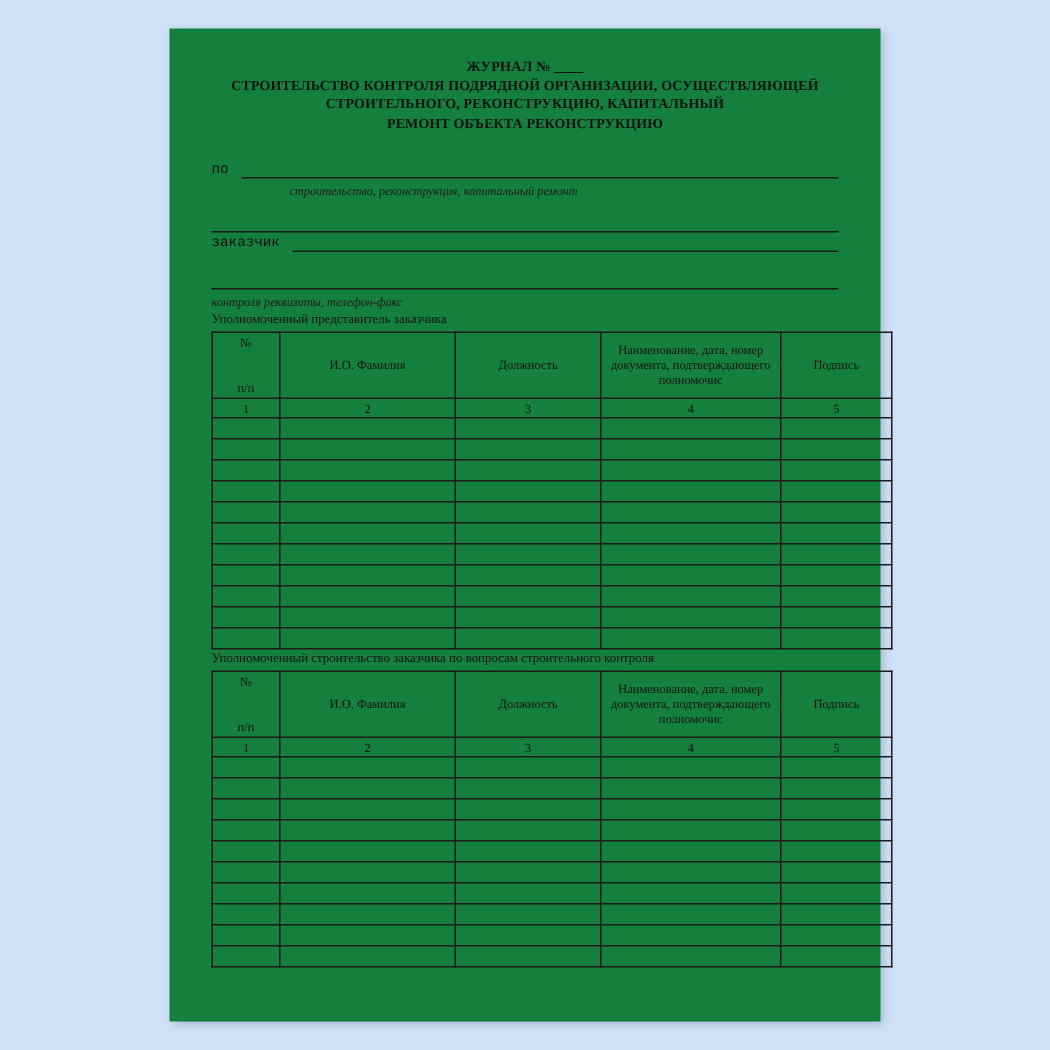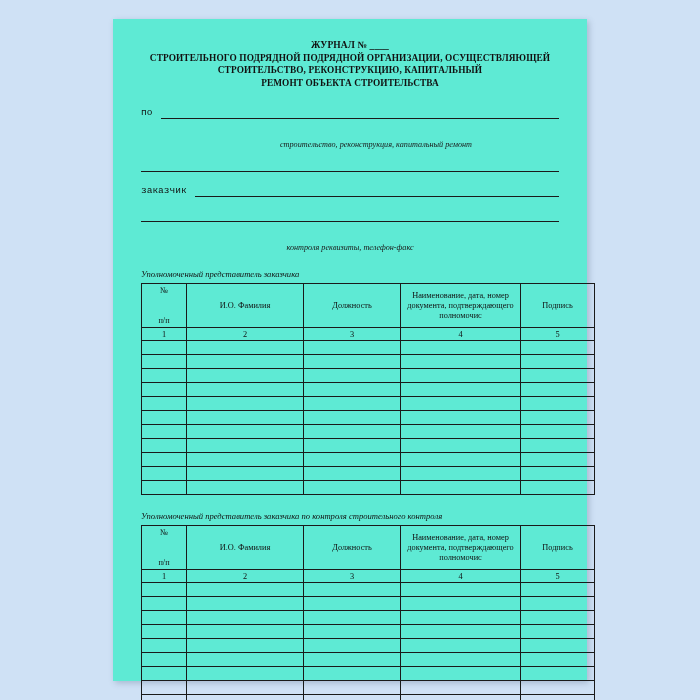--- a/index.html
+++ b/index.html
@@ -17,21 +17,21 @@
     position: relative;
     width: 700px;
     height: 700px;
   }
   .page-sheet {
     position: absolute;
     left: 113px;
     top: 19px;
     width: 474px;
     height: 662px;
-    background: #5eead4;
+    background: #15803d;
     box-shadow: 2px 2px 6px rgba(60,80,110,0.28);
   }
   .page-inner {
     position: absolute;
     left: 28px;
     top: 20px;
     width: 418px;
   }
 
   
@@ -63,33 +63,31 @@
   .rule {
     position: absolute;
     bottom: 1px;
     height: 0;
     border-bottom: 1px solid #1a1a1a;
   }
   .caption {
     font-style: italic;
     font-size: 8.2px;
     color: #1a1a1a;
-    text-align: center;
+    text-align: left;
     line-height: 11px;
-    margin-top: 19px;
+    margin-top: 2px;
   }
   .caption.shift-right { margin-left: 52px; }
 
   
   .section-heading {
     font-size: 8.6px;
     color: #111;
-    margin-top: 16px;
     margin-bottom: 4px;
-    font-style: italic;
   }
 
   
   table.doc-table {
     border-collapse: collapse;
     width: 418px;
     table-layout: fixed;
   }
   table.doc-table td,
   table.doc-table th {
@@ -122,36 +120,36 @@
 </style>
 </head>
 <body>
 
 <div id="stage">
   <div class="page-sheet">
     <div class="page-inner">
 
       <div class="title-block">
         <div class="title-line-1">ЖУРНАЛ № ____</div>
-        <div class="title-line">СТРОИТЕЛЬНОГО ПОДРЯДНОЙ ПОДРЯДНОЙ ОРГАНИЗАЦИИ, ОСУЩЕСТВЛЯЮЩЕЙ</div>
-        <div class="title-line">СТРОИТЕЛЬСТВО, РЕКОНСТРУКЦИЮ, КАПИТАЛЬНЫЙ</div>
-        <div class="title-line">РЕМОНТ ОБЪЕКТА СТРОИТЕЛЬСТВА</div>
+        <div class="title-line">СТРОИТЕЛЬСТВО КОНТРОЛЯ ПОДРЯДНОЙ ОРГАНИЗАЦИИ, ОСУЩЕСТВЛЯЮЩЕЙ</div>
+        <div class="title-line">СТРОИТЕЛЬНОГО, РЕКОНСТРУКЦИЮ, КАПИТАЛЬНЫЙ</div>
+        <div class="title-line">РЕМОНТ ОБЪЕКТА РЕКОНСТРУКЦИЮ</div>
       </div>
 
       <div class="field-row" style="margin-top:18px;">
         <span class="field-label">по</span>
         <span class="rule" style="left:20px; right:0; width:398px;"></span>
       </div>
       <div class="caption shift-right">строительство, реконструкция, капитальный ремонт</div>
 
       <div class="field-row" style="margin-top:10px;">
         <span class="rule" style="left:0; width:418px;"></span>
       </div>
 
-      <div class="field-row" style="margin-top:12px;">
+      <div class="field-row" style="margin-top:0;">
         <span class="field-label">заказчик</span>
         <span class="rule" style="left:54px; width:364px;"></span>
       </div>
 
       <div class="field-row" style="margin-top:12px;">
         <span class="rule" style="left:0; width:418px;"></span>
       </div>
       <div class="caption">контроля реквизиты, телефон-факс</div>
 
       <div class="section-heading">Уполномоченный представитель заказчика</div>
@@ -249,21 +247,21 @@
             <tr>
               <td class="blank col1"></td>
               <td class="blank col2"></td>
               <td class="blank col3"></td>
               <td class="blank col4"></td>
               <td class="blank col5"></td>
             </tr>
           </tbody>
       </table>
 
-      <div class="section-heading">Уполномоченный представитель заказчика по контроля строительного контроля</div>
+      <div class="section-heading">Уполномоченный строительство заказчика по вопросам строительного контроля</div>
       <table class="doc-table">
         <thead>
           <tr>
             <th class="col1">
               <span class="nn-top">№</span>
               <span class="nn-bot">п/п</span>
             </th>
             <th class="col2">И.О. Фамилия</th>
             <th class="col3">Должность</th>
             <th class="col4">Наименование, дата, номер документа, подтверждающего полномочис</th>

